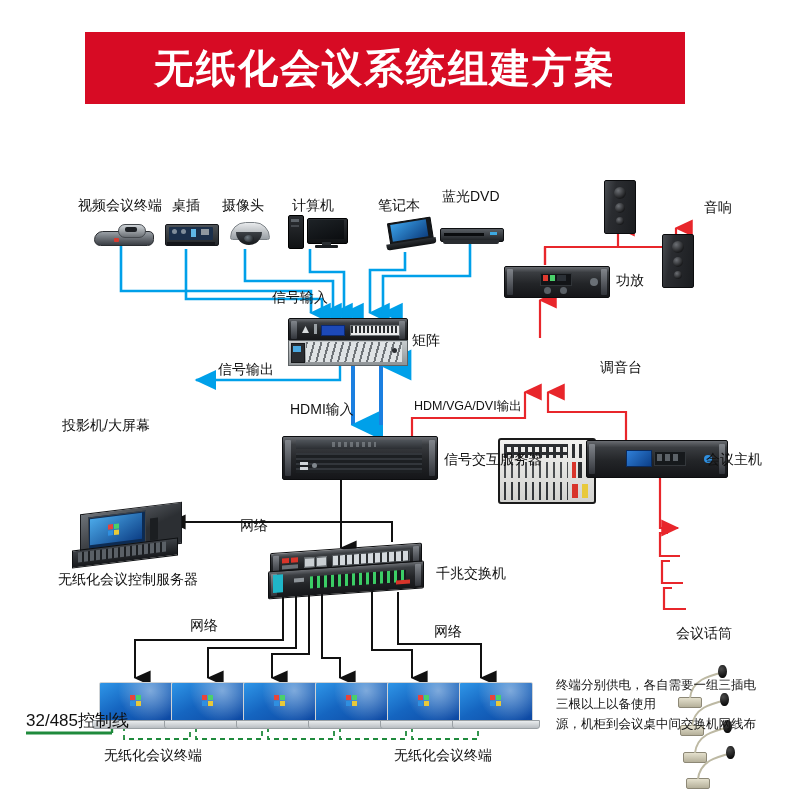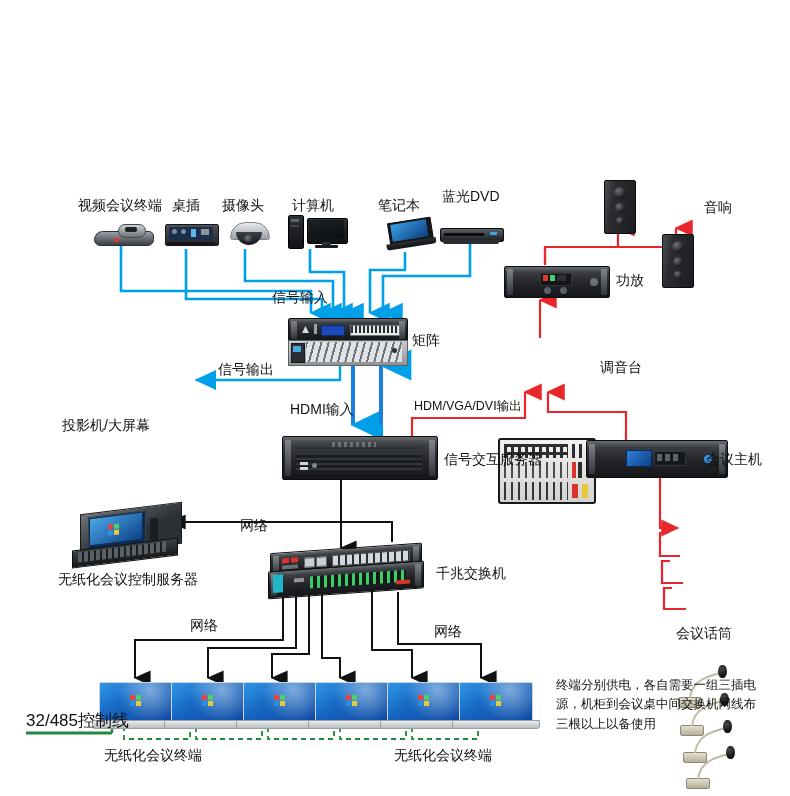--- a/index.html
+++ b/index.html
@@ -47,20 +47,23 @@
   .projscreen .txt{position:absolute;inset:0;display:flex;align-items:center;
       justify-content:center;color:#fff;font-size:22px;font-weight:bold;letter-spacing:6px;
       text-shadow:0 1px 2px rgba(0,0,0,.45);}
   .crt{background:linear-gradient(180deg,#2c2f33,#101214);border:1px solid #000;border-radius:2px;}
 </style>
 </head>
 <body>
 
 <div id="stage">
 
+  <div class="title-bar">
+    <div class="title-txt">无纸化会议系统组建方案</div>
+  </div>
 
   <svg class="layer">
     <defs>
       <marker id="ab" markerWidth="9" markerHeight="9" refX="4.5" refY="7.6" orient="auto">
         <path d="M0.6,0 L8.4,0 L4.5,8.2 Z" fill="#00a0e9"></path>
       </marker>
       <marker id="abu" markerWidth="9" markerHeight="9" refX="4.5" refY="0.6" orient="auto">
         <path d="M0.6,8.2 L8.4,8.2 L4.5,0 Z" fill="#00a0e9"></path>
       </marker>
       <marker id="ar" markerWidth="9" markerHeight="9" refX="4.5" refY="0.6" orient="auto">
@@ -444,17 +447,17 @@
     </div>
     <div class="abs base" style="left:0;top:38px;width:86px;height:7px;border-radius:0 0 3px 3px;"></div>
   </div>
 
   <div class="lbl" style="left:26px;top:712px;font-size:17px;">32/485控制线</div>
   <div class="lbl" style="left:104px;top:748px;">无纸化会议终端</div>
   <div class="lbl" style="left:394px;top:748px;">无纸化会议终端</div>
 
   <div class="note">
     <div>终端分别供电，各自需要一组三插电</div>
+    <div>三根以上以备使用</div>
     <div>源，机柜到会议桌中间交换机网线布</div>
-    <div>三根以上以备使用</div>
   </div>
 
 </div>
 
 </body></html>

